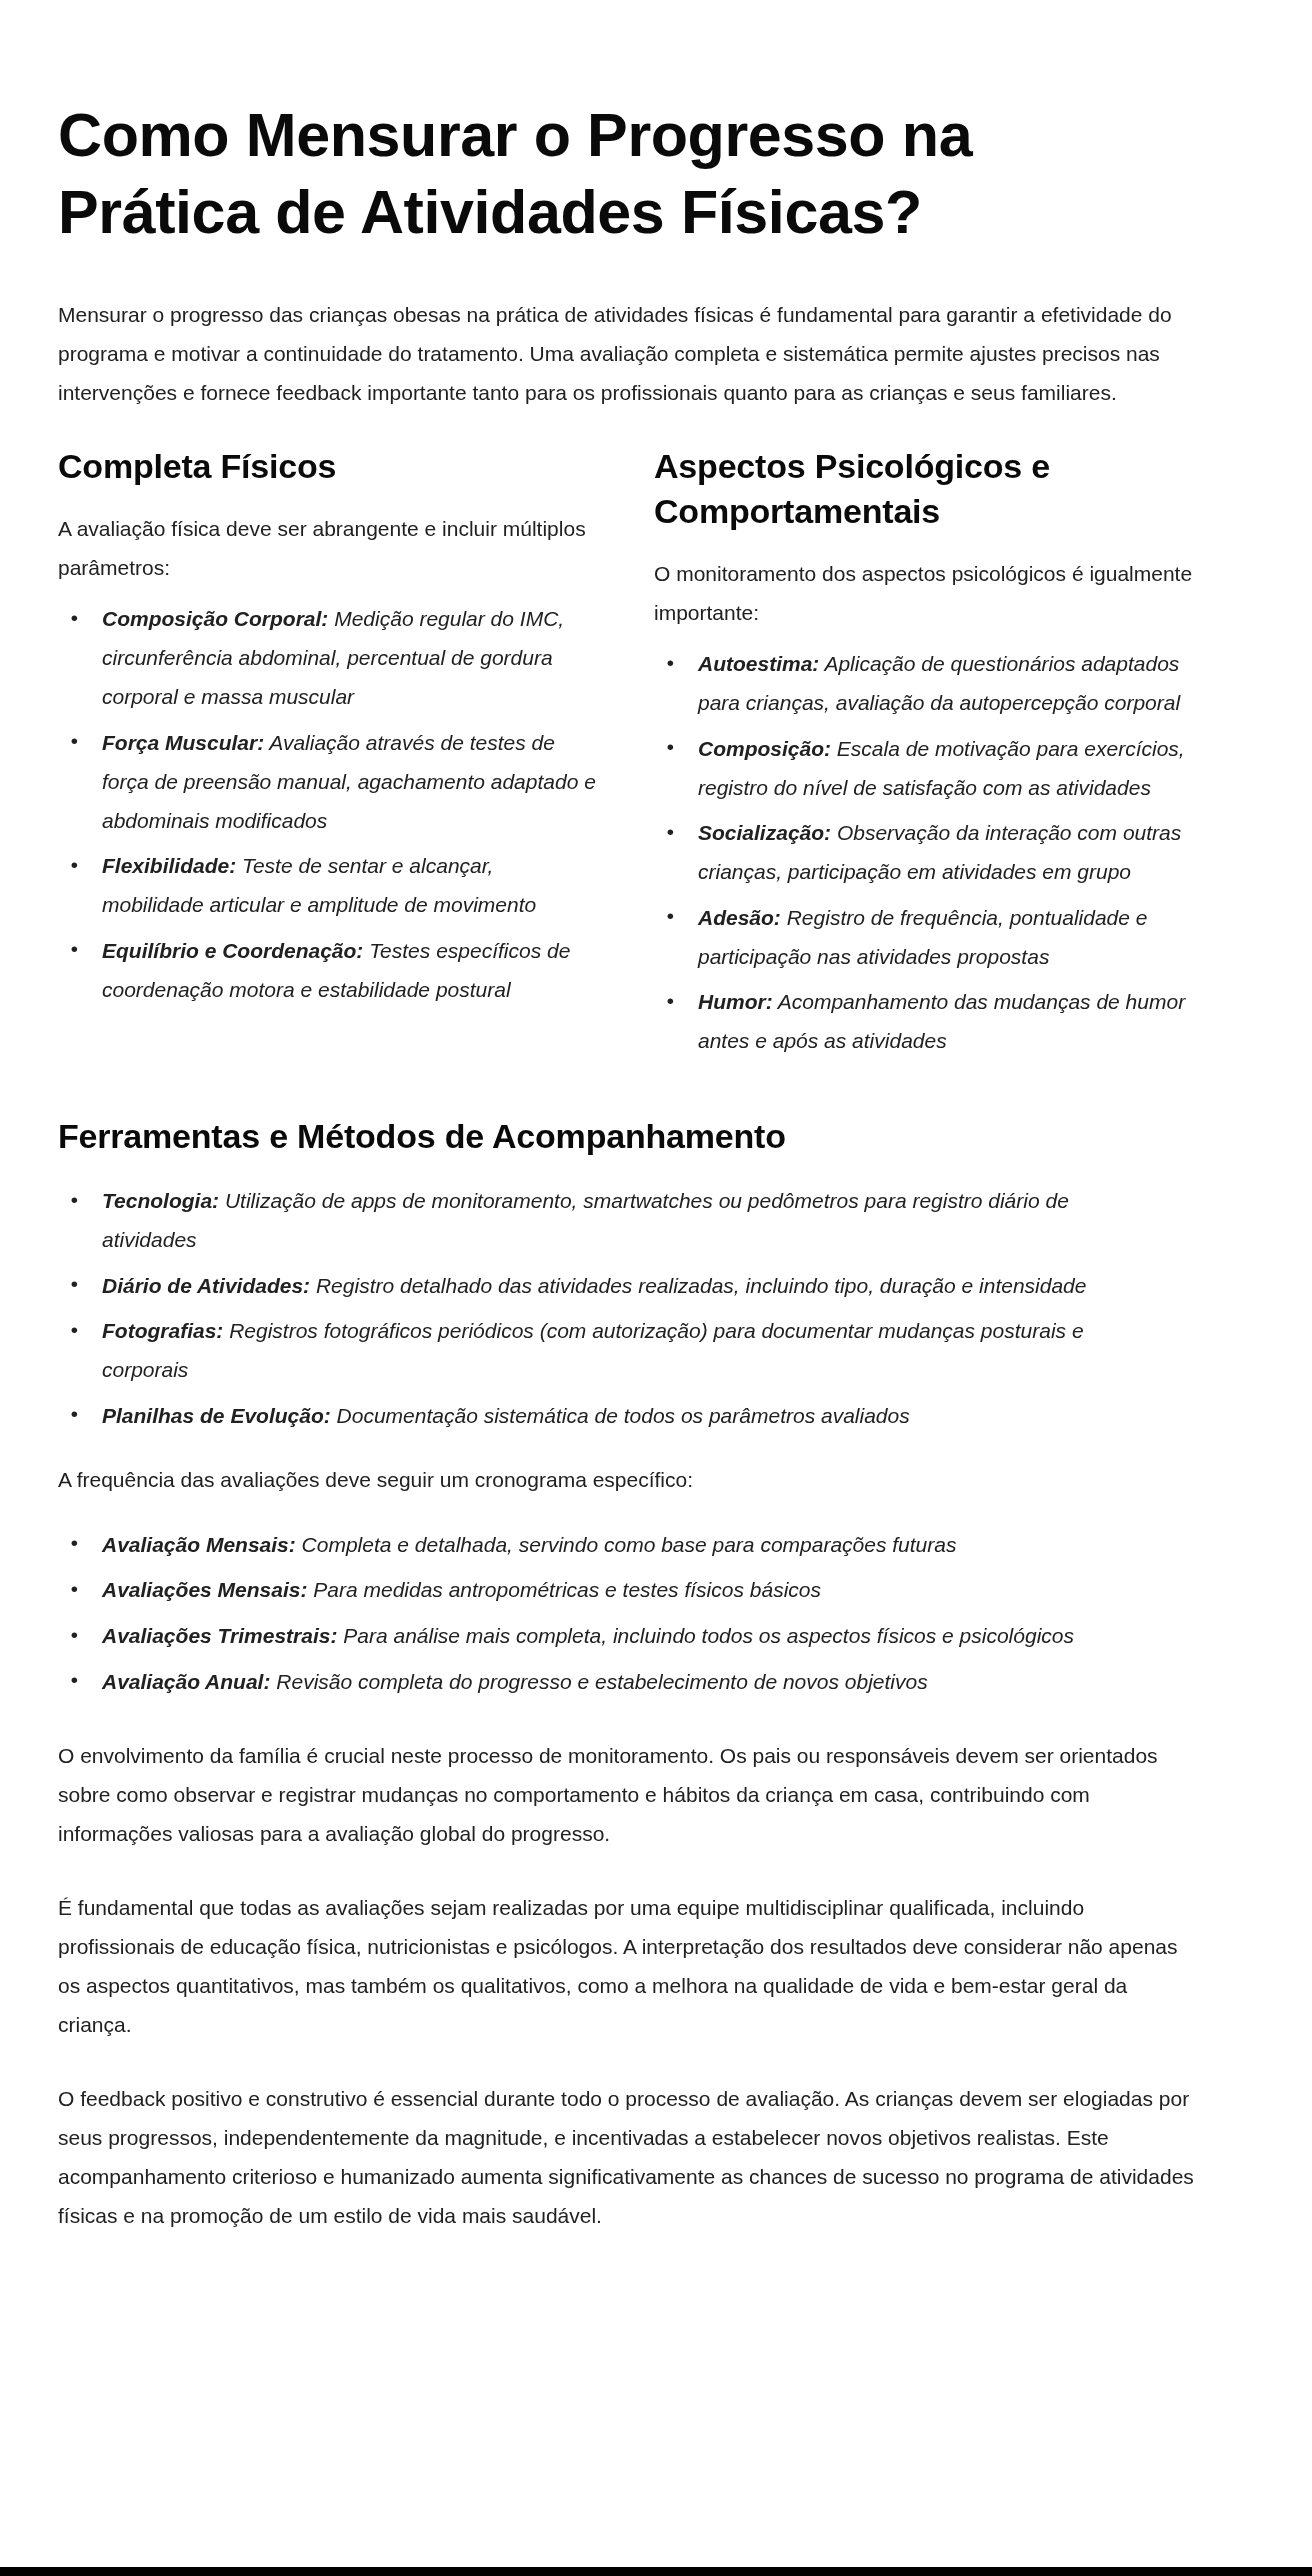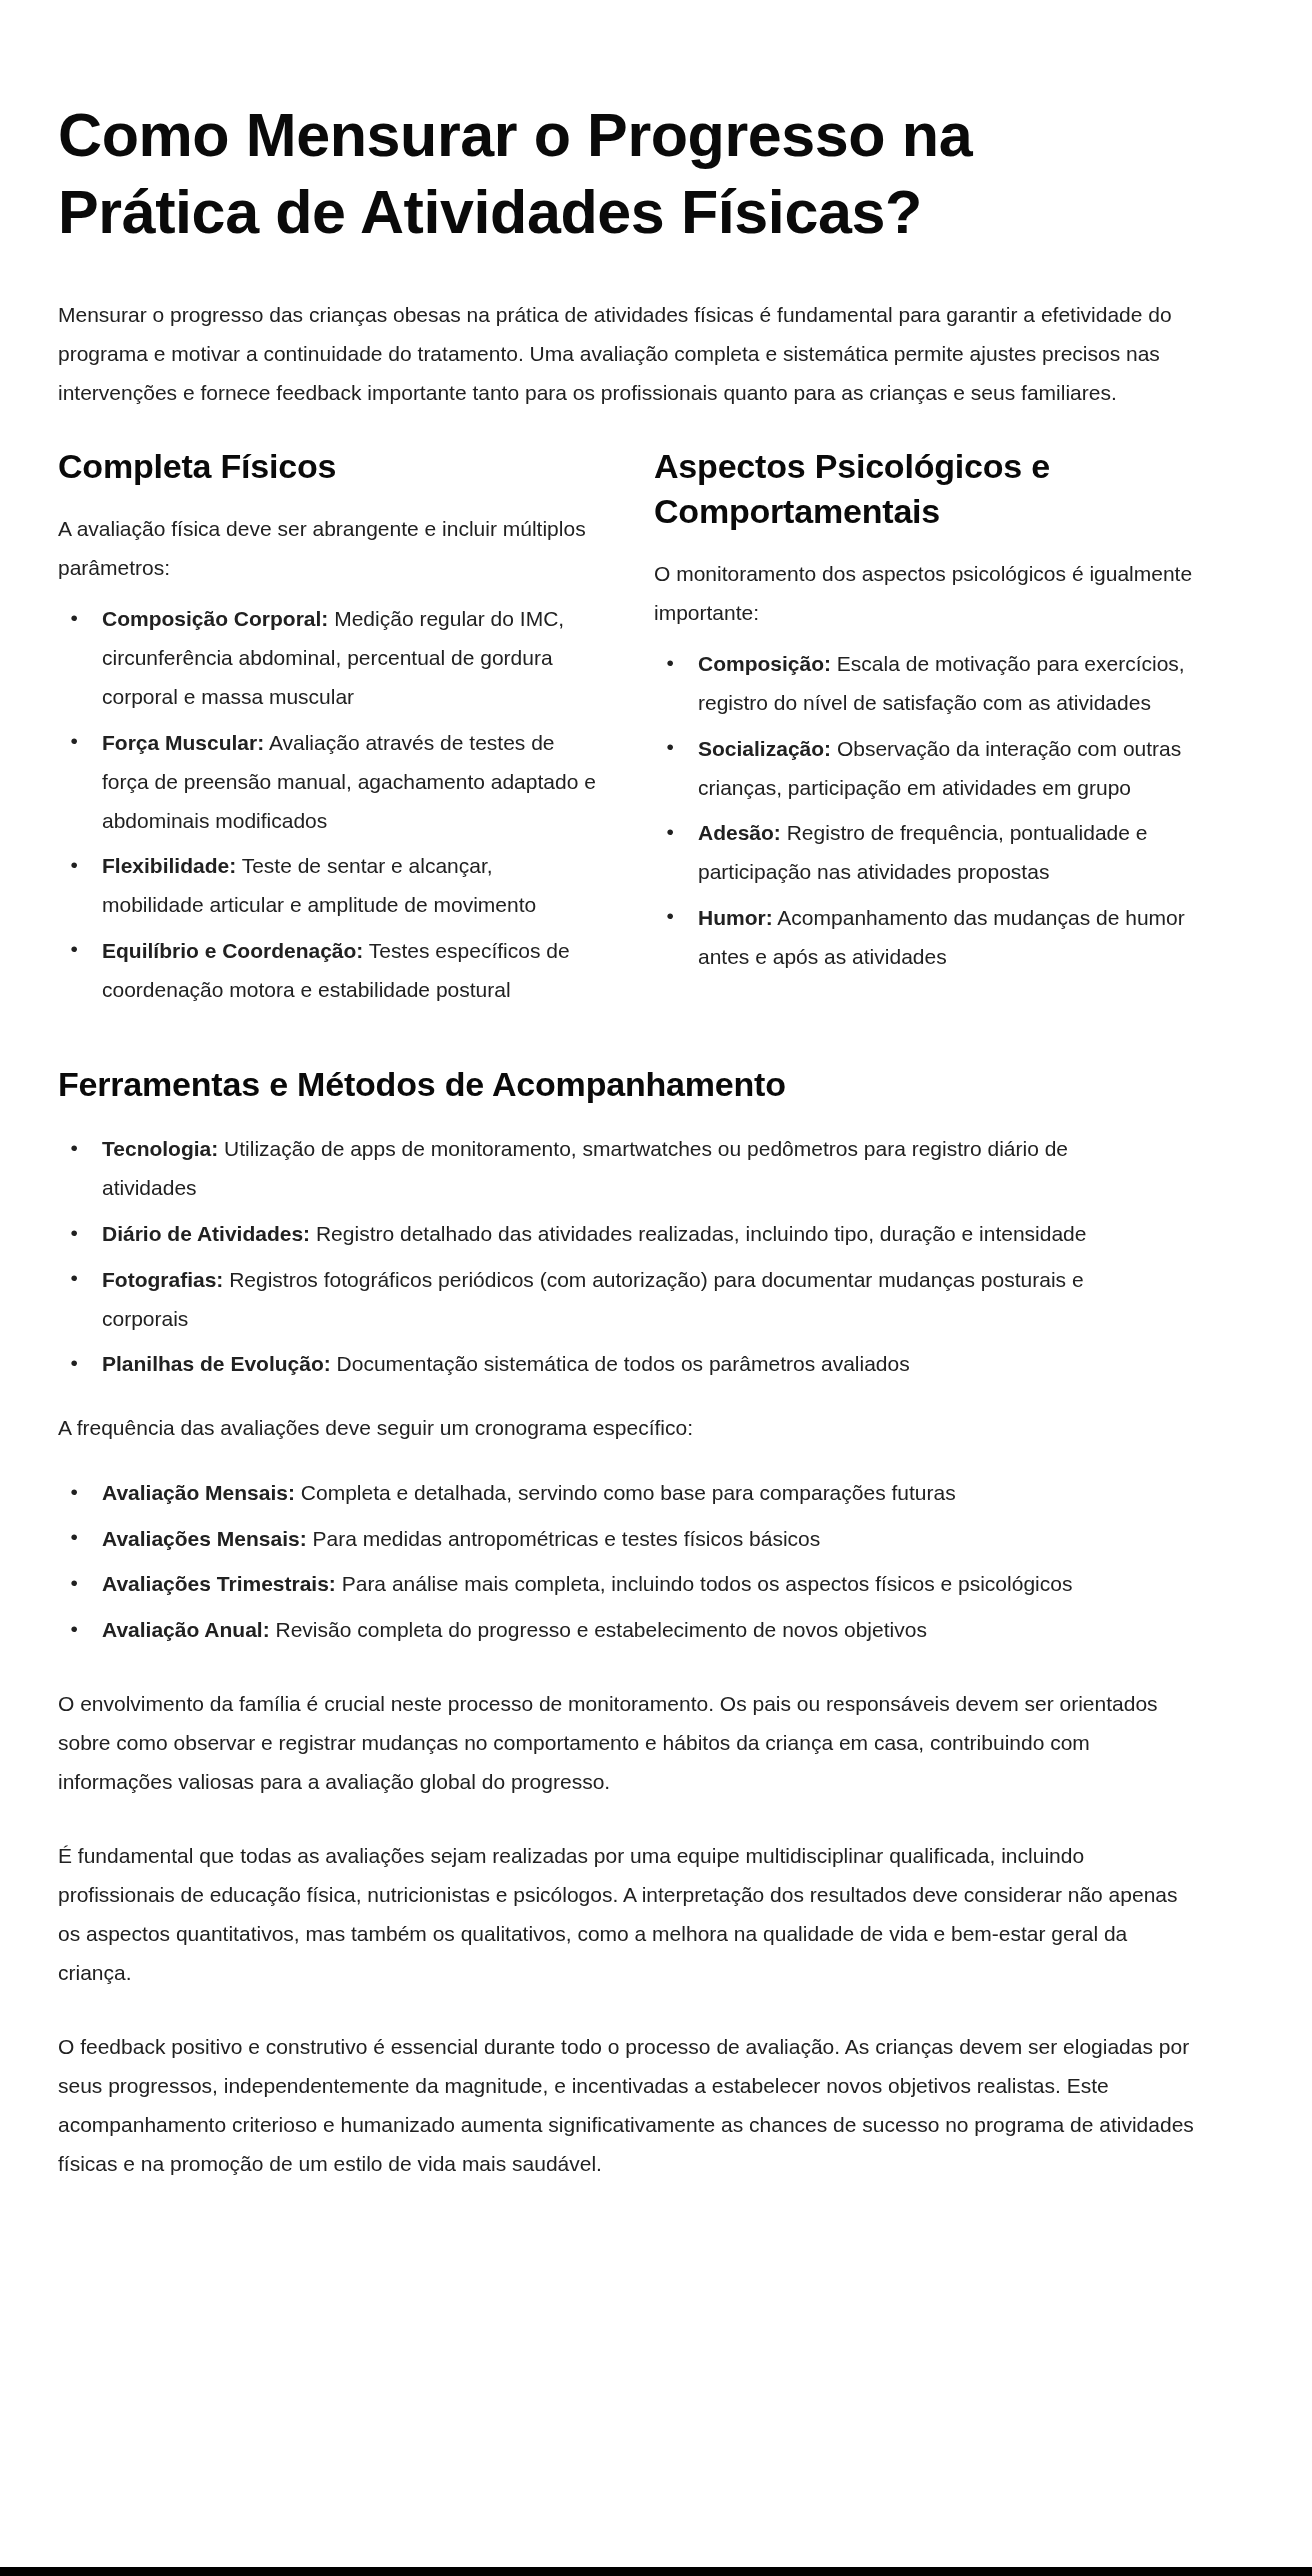--- a/index.html
+++ b/index.html
@@ -36,21 +36,21 @@
     font-size: 34px;
     line-height: 45px;
     font-weight: 700;
     color: #0a0a0a;
     letter-spacing: -0.2px;
     margin: 0 0 20.4px 0;
   }
   .lead { margin: 0 0 11.7px 0; }
 
   ul.bullets { list-style: none; margin: 0; padding: 0; }
-  .bullets li { position: relative; padding-left: 44px; margin-bottom: 6.6px; }
+  .bullets li { position: relative; padding-left: 44px; margin-bottom: 6.6px; font-style: italic; }
   .bullets li::before {
     content: "\2022";
     position: absolute;
     left: 12.4px;
     top: -1.5px;
     color: #212121;
   }
   .b { font-weight: 700; }
 
   .tools h2 { margin-top: 47px; margin-bottom: 22px; }
@@ -86,20 +86,21 @@
         <li><span class="b">Força Muscular:</span><span> Avaliação através de testes de força de preensão manual, agachamento adaptado e abdominais modificados</span></li>
         <li><span class="b">Flexibilidade:</span><span> Teste de sentar e alcançar, mobilidade articular e amplitude de movimento</span></li>
         <li><span class="b">Equilíbrio e Coordenação:</span><span> Testes específicos de coordenação motora e estabilidade postural</span></li>
       </ul>
     </section>
 
     <section class="col">
       <h2>Aspectos Psicológicos e Comportamentais</h2>
       <p class="lead">O monitoramento dos aspectos psicológicos é igualmente importante:</p>
       <ul class="bullets">
+        <li><span class="b">Autoestima:</span><span> Aplicação de questionários adaptados para crianças, avaliação da autopercepção corporal</span></li>
         <li><span class="b">Composição:</span><span> Escala de motivação para exercícios, registro do nível de satisfação com as atividades</span></li>
         <li><span class="b">Socialização:</span><span> Observação da interação com outras crianças, participação em atividades em grupo</span></li>
         <li><span class="b">Adesão:</span><span> Registro de frequência, pontualidade e participação nas atividades propostas</span></li>
         <li><span class="b">Humor:</span><span> Acompanhamento das mudanças de humor antes e após as atividades</span></li>
       </ul>
     </section>
 
   </div>
 
   <section class="tools">

